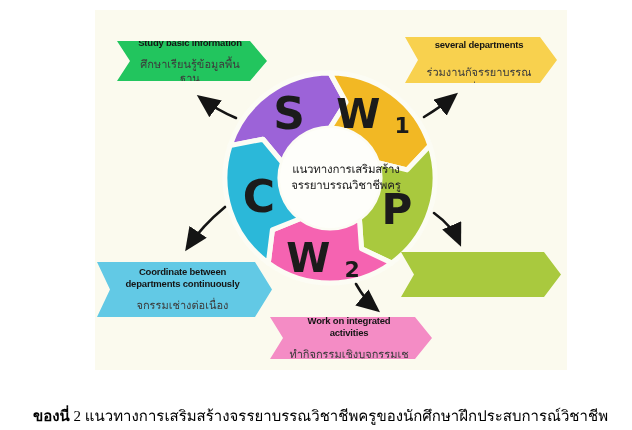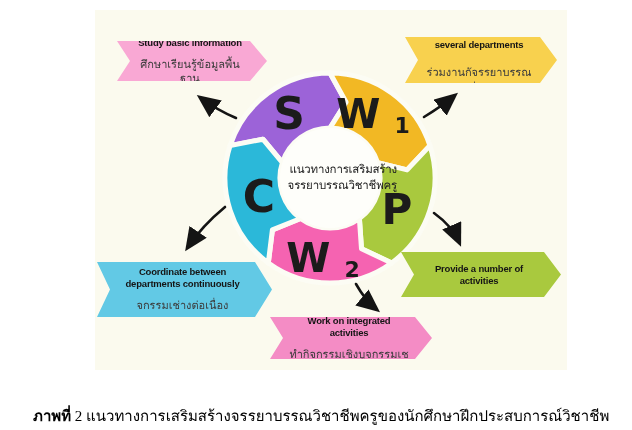--- a/index.html
+++ b/index.html
@@ -19,21 +19,21 @@
   }
   .arrow{fill:none;stroke:#141414;stroke-width:2.6;stroke-linecap:round;}
   .callout{
     position:absolute;display:flex;flex-direction:column;justify-content:center;
     text-align:center;box-sizing:border-box;padding:3px 22px 3px 18px;
     clip-path:polygon(0 0, calc(100% - 17px) 0, 100% 50%, calc(100% - 17px) 100%, 0 100%, 13px 50%);
   }
   .c-title{font-weight:bold;font-size:9.5px;line-height:1.25;letter-spacing:-0.2px;color:#151515;}
   .c-sub{font-size:11px;line-height:1.3;margin-top:8px;color:#3c3c3c;}
   .center-label{
-    position:absolute;left:152px;top:152px;width:150px;text-align:right;
+    position:absolute;left:176px;top:152px;width:150px;text-align:center;
     font-size:11.5px;line-height:1.35;color:#222;font-weight:500;letter-spacing:-0.2px;
   }
   .caption{
     position:absolute;left:33px;top:391px;width:588px;
     font-family:"Liberation Serif","DejaVu Serif",serif;
     font-size:15px;color:#000;line-height:1.4;
   }
 </style>
 </head>
 <body>
@@ -78,39 +78,38 @@
     <path class="arrow" marker-end="url(#ah)" d="M 339,203 Q 357,216 364,232"></path>
     <path class="arrow" marker-end="url(#ah)" d="M 261,274 Q 270,290 281,299"></path>
     <path class="arrow" marker-end="url(#ah)" d="M 130,197 Q 107,216 93,237"></path>
   </svg>
 
   <div class="center-label">
     <div>แนวทางการเสริมสร้าง</div>
     <div>จรรยาบรรณวิชาชีพครู</div>
   </div>
 
-  <div class="callout" style="left: 22px; top: 31px; width: 150px; height: 40px; background: #f9a8d4;">
+  <div class="callout" style="left: 22px; top: 31px; width: 150px; height: 40px; background: #22c55e;">
     <div class="c-title">Study basic information</div>
     <div class="c-sub">ศึกษาเรียนรู้ข้อมูลพื้นฐาน</div>
   </div>
 
   <div class="callout" style="left: 310px; top: 27px; width: 152px; height: 46px; background: rgb(248, 209, 78); gap: 6px;">
     <div class="c-title">Work collaborative with several departments</div>
     <div class="c-sub">ร่วมงานกัจรรยาบรรณว่าย</div>
   </div>
 
   <div class="callout" style="left: 306px; top: 242px; width: 160px; height: 45px; background: rgb(169, 201, 62);">
-    <div class="c-title">Provide a number of activities</div>
   </div>
 
   <div class="callout" style="left: 175px; top: 307px; width: 162px; height: 42px; background: rgb(244, 140, 197);">
     <div class="c-title">Work on integrated activities</div>
     <div class="c-sub">ทำกิจกรรมเชิงบูจกรรมเช</div>
   </div>
 
   <div class="callout" style="left: 2px; top: 252px; width: 175px; height: 55px; background: rgb(98, 201, 229);">
     <div class="c-title">Coordinate between departments continuously</div>
     <div class="c-sub">จกรรมเช่างต่อเนื่อง</div>
   </div>
 
 </div>
 
-<p class="caption"><b>ภาพที่</b><span> 2 แนวทางการเสริมสร้างจรรยาบรรณวิชาชีพครูของนักศึกษาฝึกประสบการณ์วิชาชีพครู</span></p>
+<p class="caption"><b>ของนี่</b><span> 2 แนวทางการเสริมสร้างจรรยาบรรณวิชาชีพครูของนักศึกษาฝึกประสบการณ์วิชาชีพครู</span></p>
 
 </body></html>

